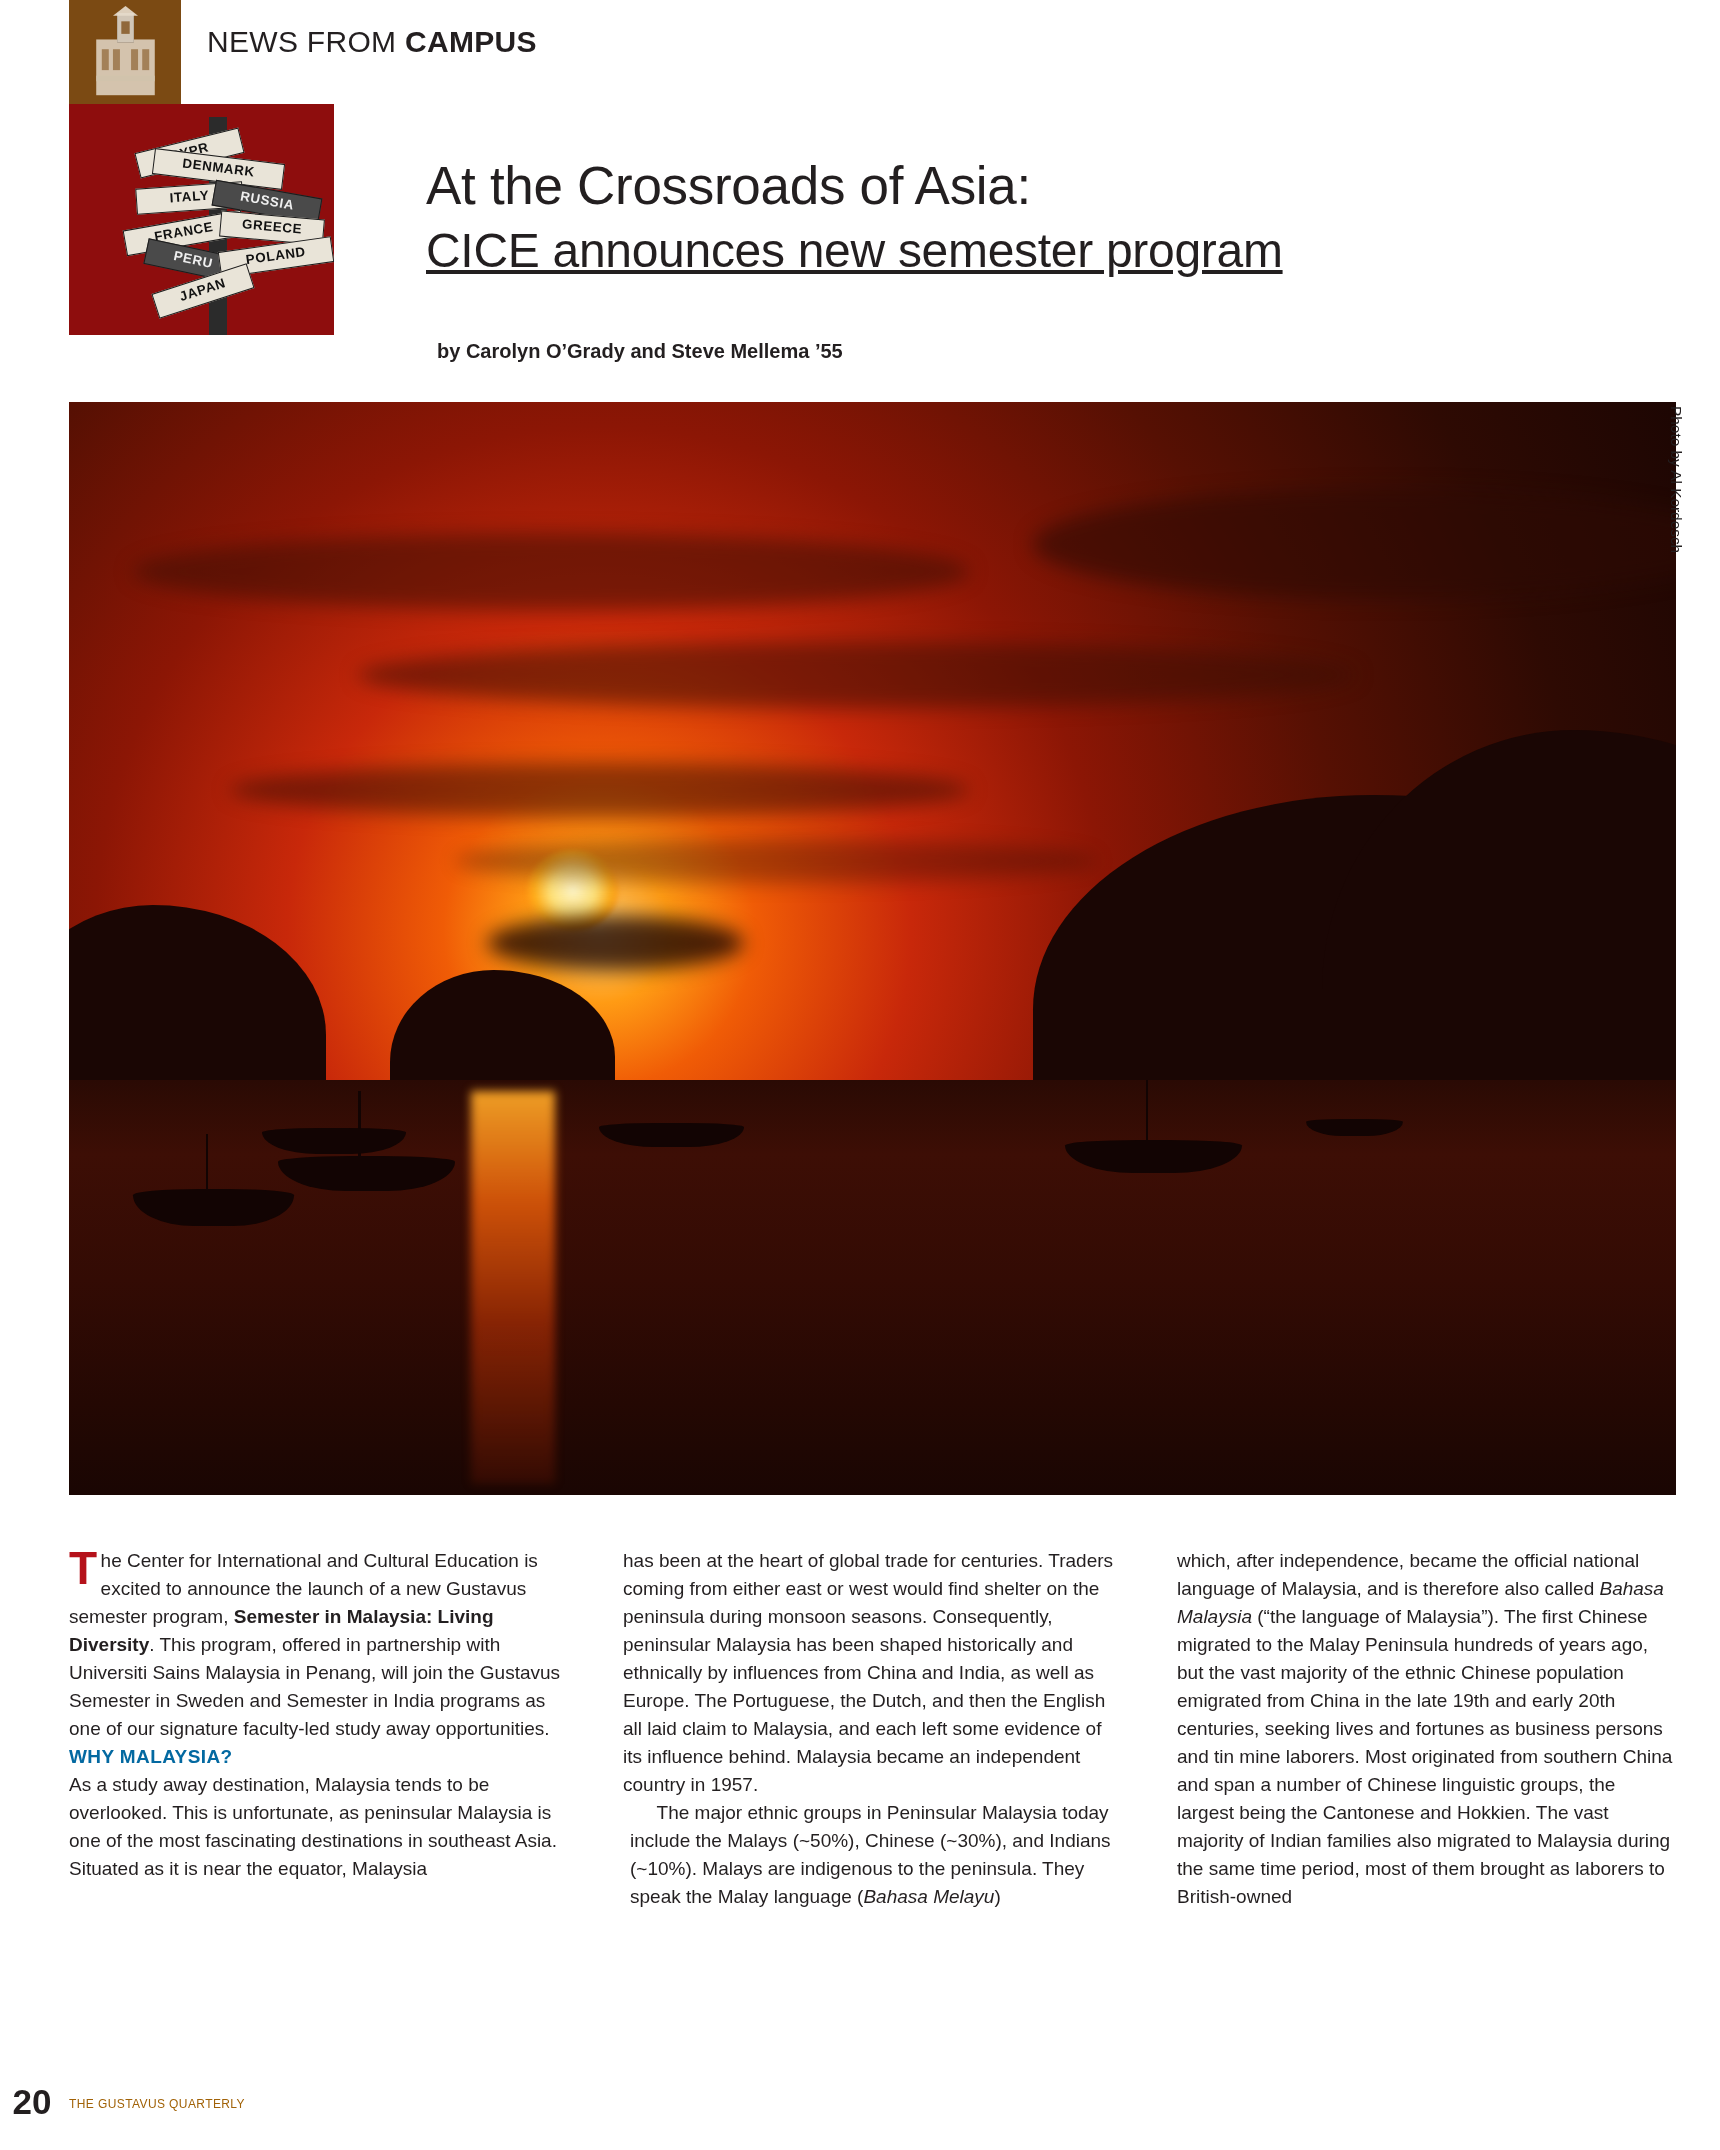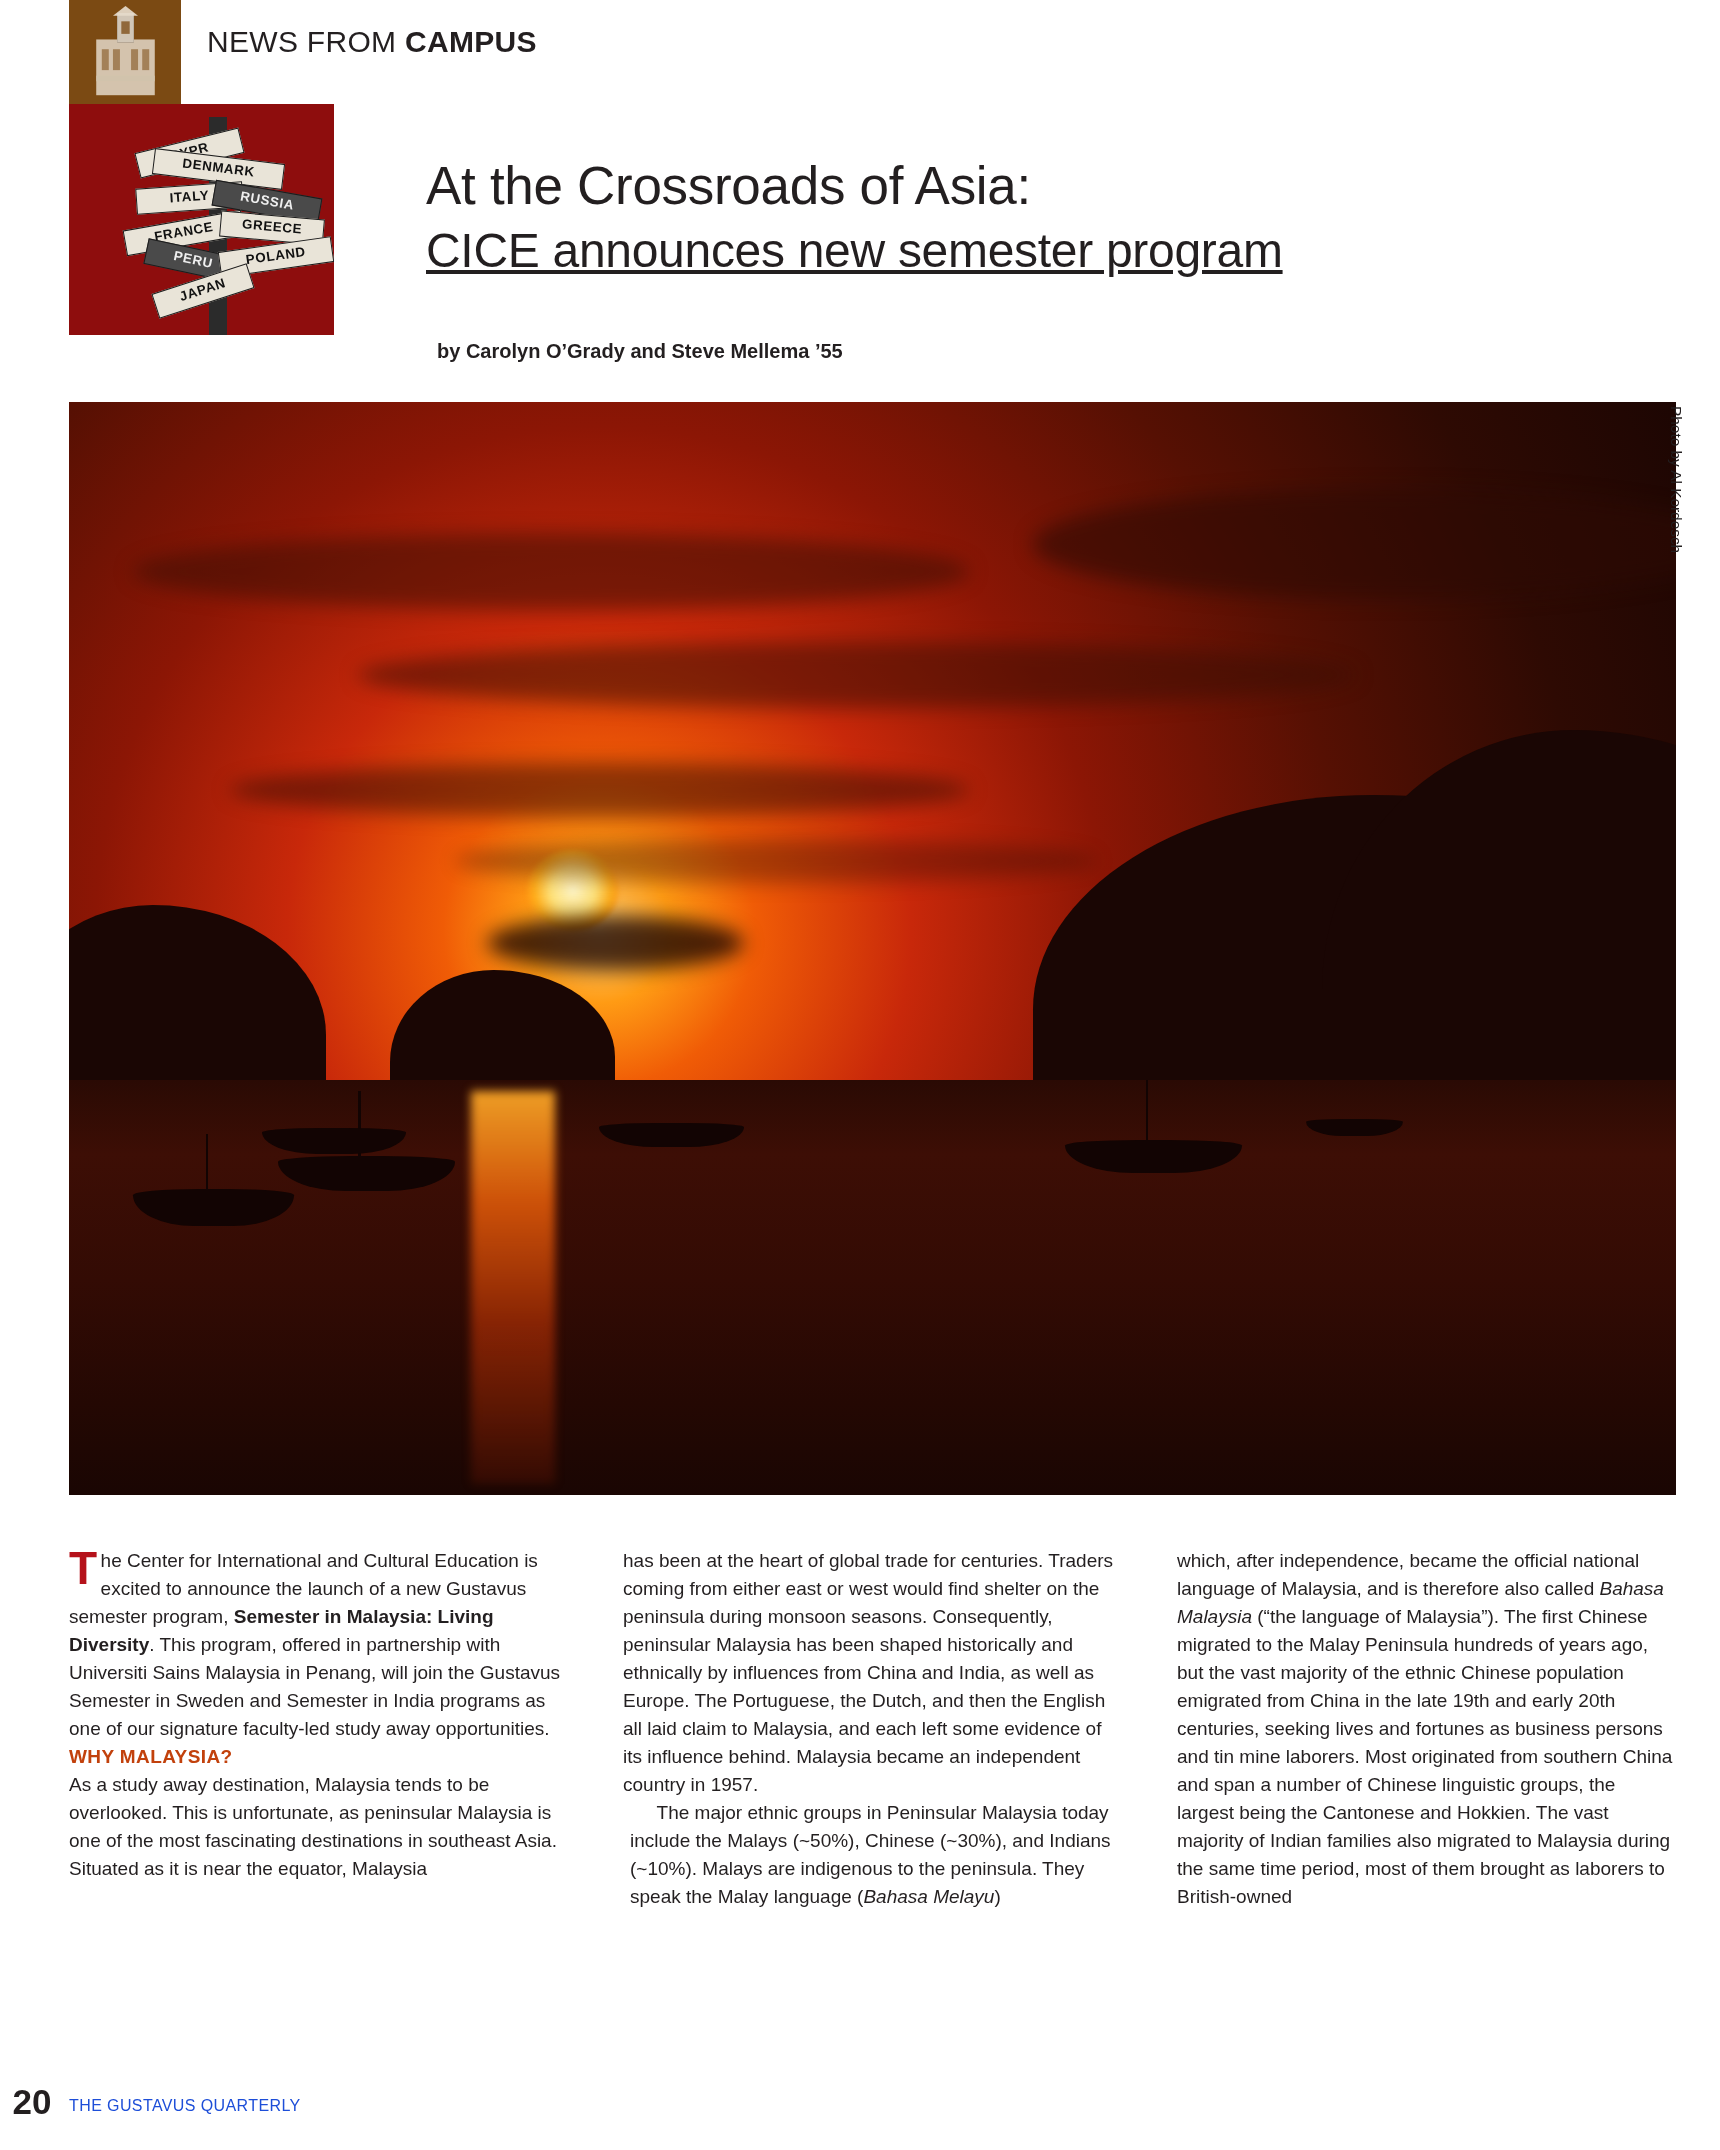--- a/index.html
+++ b/index.html
@@ -220,21 +220,21 @@
   .dropcap {
     float: left;
     font-size: 46px;
     line-height: 36px;
     font-weight: 700;
     color: #b5121b;
     padding-right: 3.5px;
     margin-top: 2.8px;
   }
   .subhead {
-    color: #c2410c;
+    color: #0369a1;
     font-weight: 700;
     font-size: 19px;
     letter-spacing: 0.4px;
     margin-top: 21px;
   }
   .col b { font-weight: 700; }
   .col i { font-style: italic; }
 
   
   .folio {
@@ -242,23 +242,23 @@
     left: 12.6px;
     top: 2082px;
     font-size: 35px;
     font-weight: 700;
     color: #231f20;
   }
   .footer-label {
     position: absolute;
     left: 69px;
     top: 2097px;
-    font-size: 16px;
+    font-size: 12px;
     letter-spacing: 0.4px;
-    color: #1d4ed8;
+    color: #a16207;
   }
 </style>
 </head>
 <body>
 
 <div class="kicker-bar">
   <div class="kicker-chip">
     <svg class="chip-building" viewBox="0 0 124 132">
       <rect x="20" y="48" width="84" height="80" fill="#e9e0d2" opacity=".88"></rect>
       <rect x="50" y="10" width="24" height="42" fill="#f1ead f" opacity=".9"></rect>

